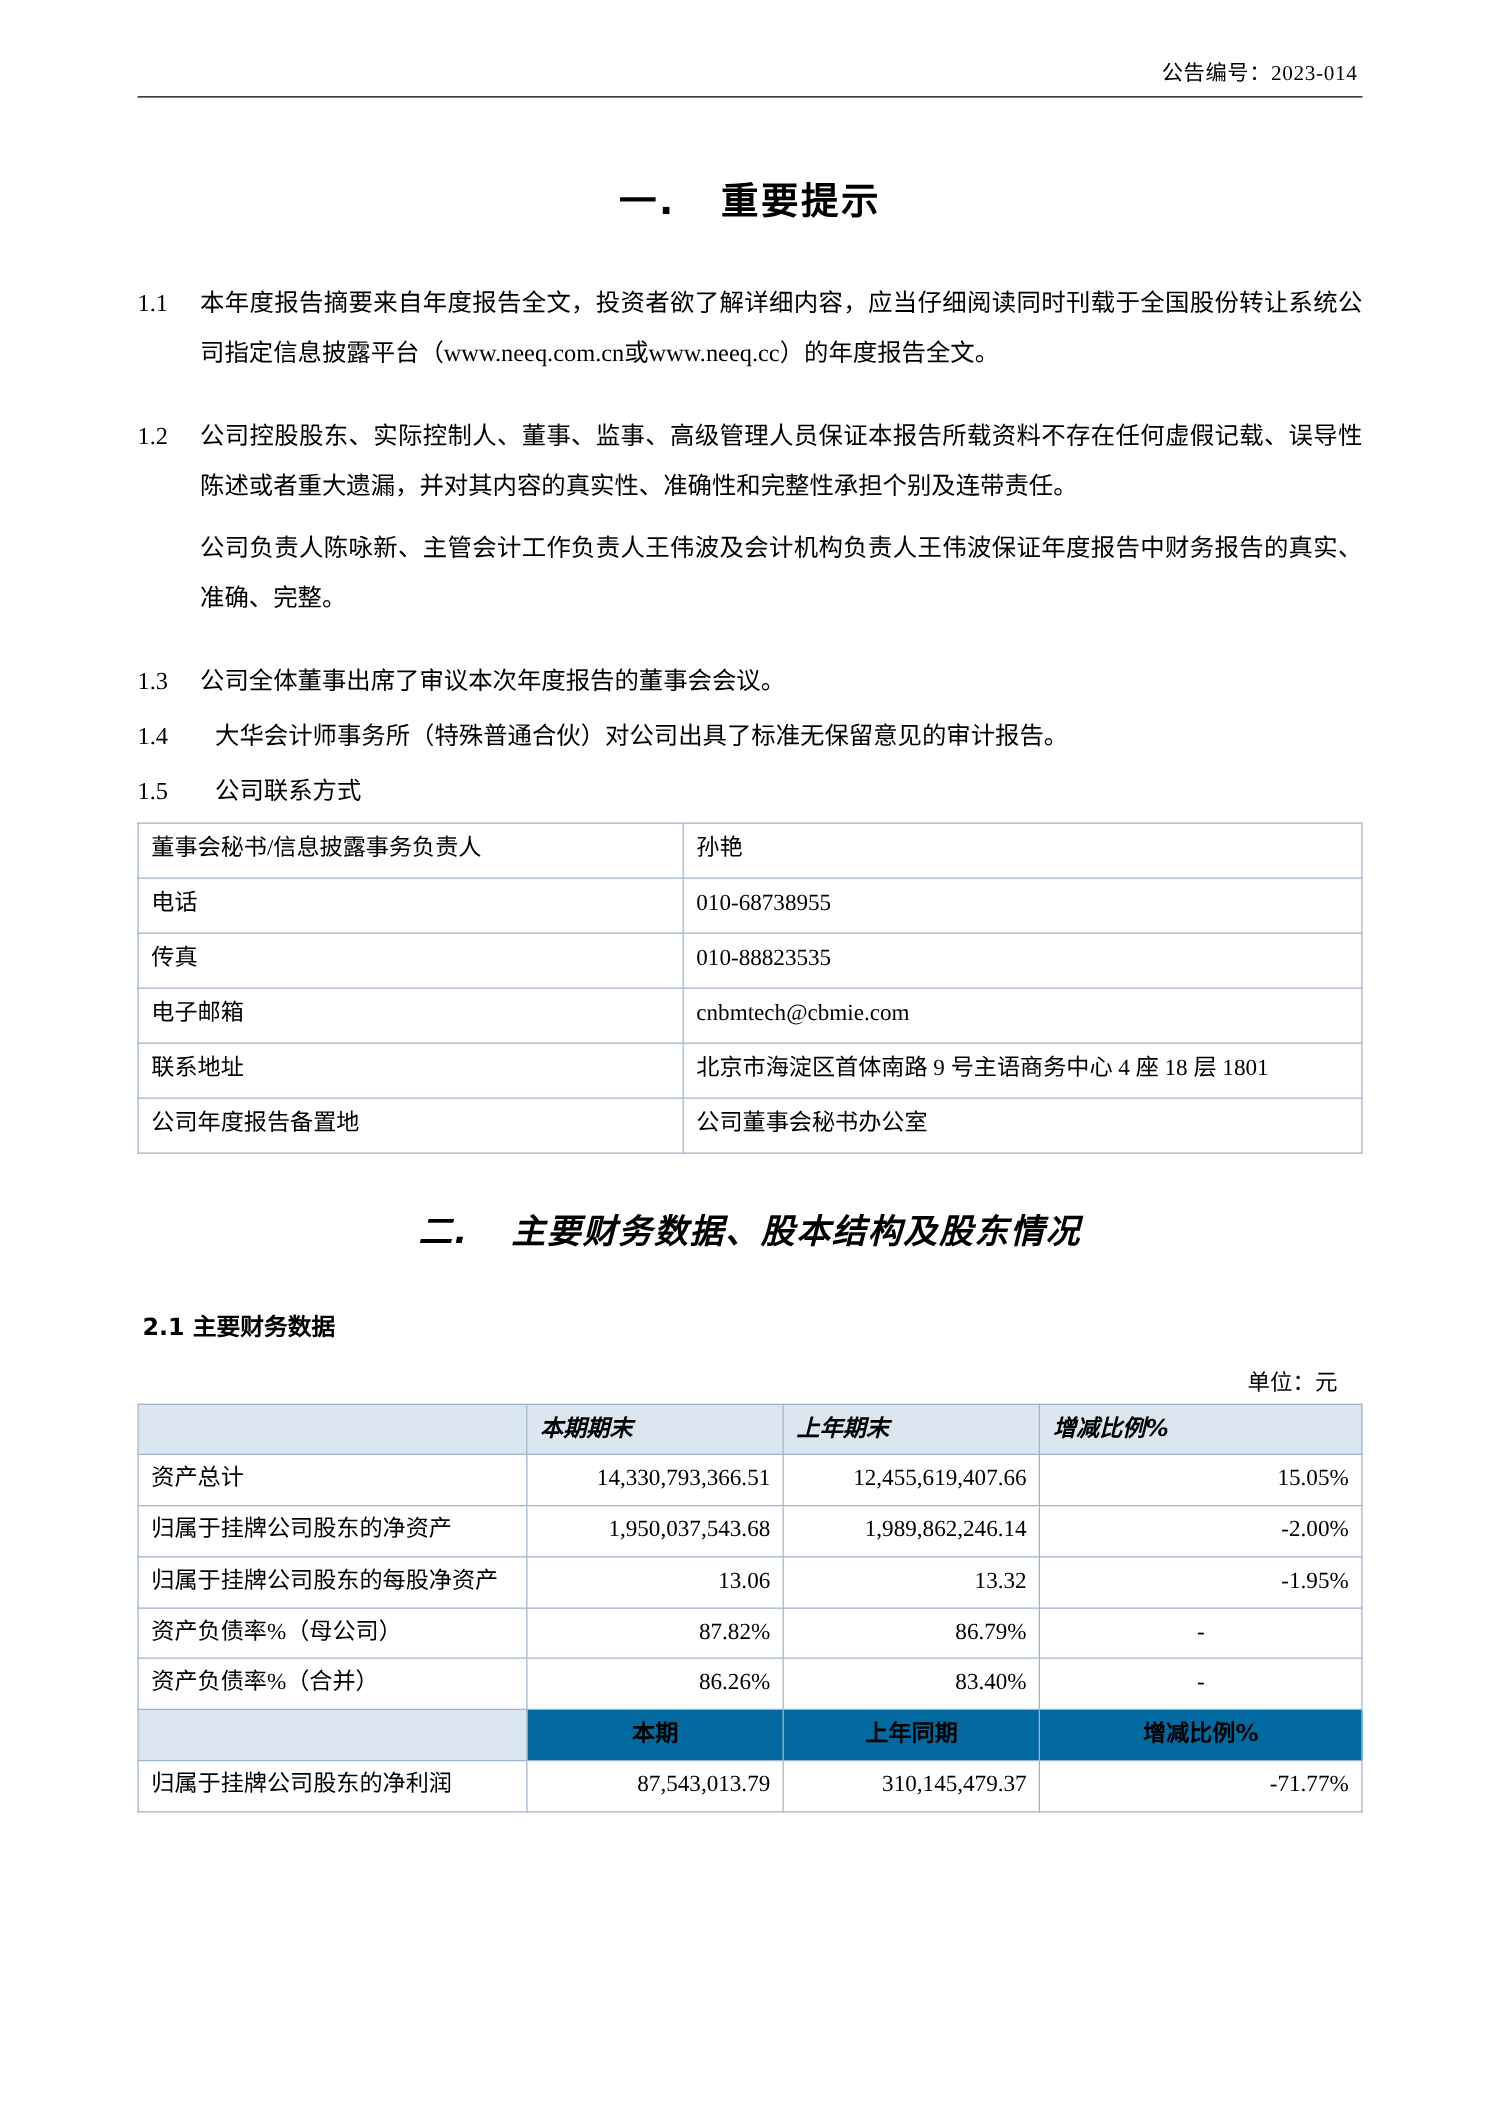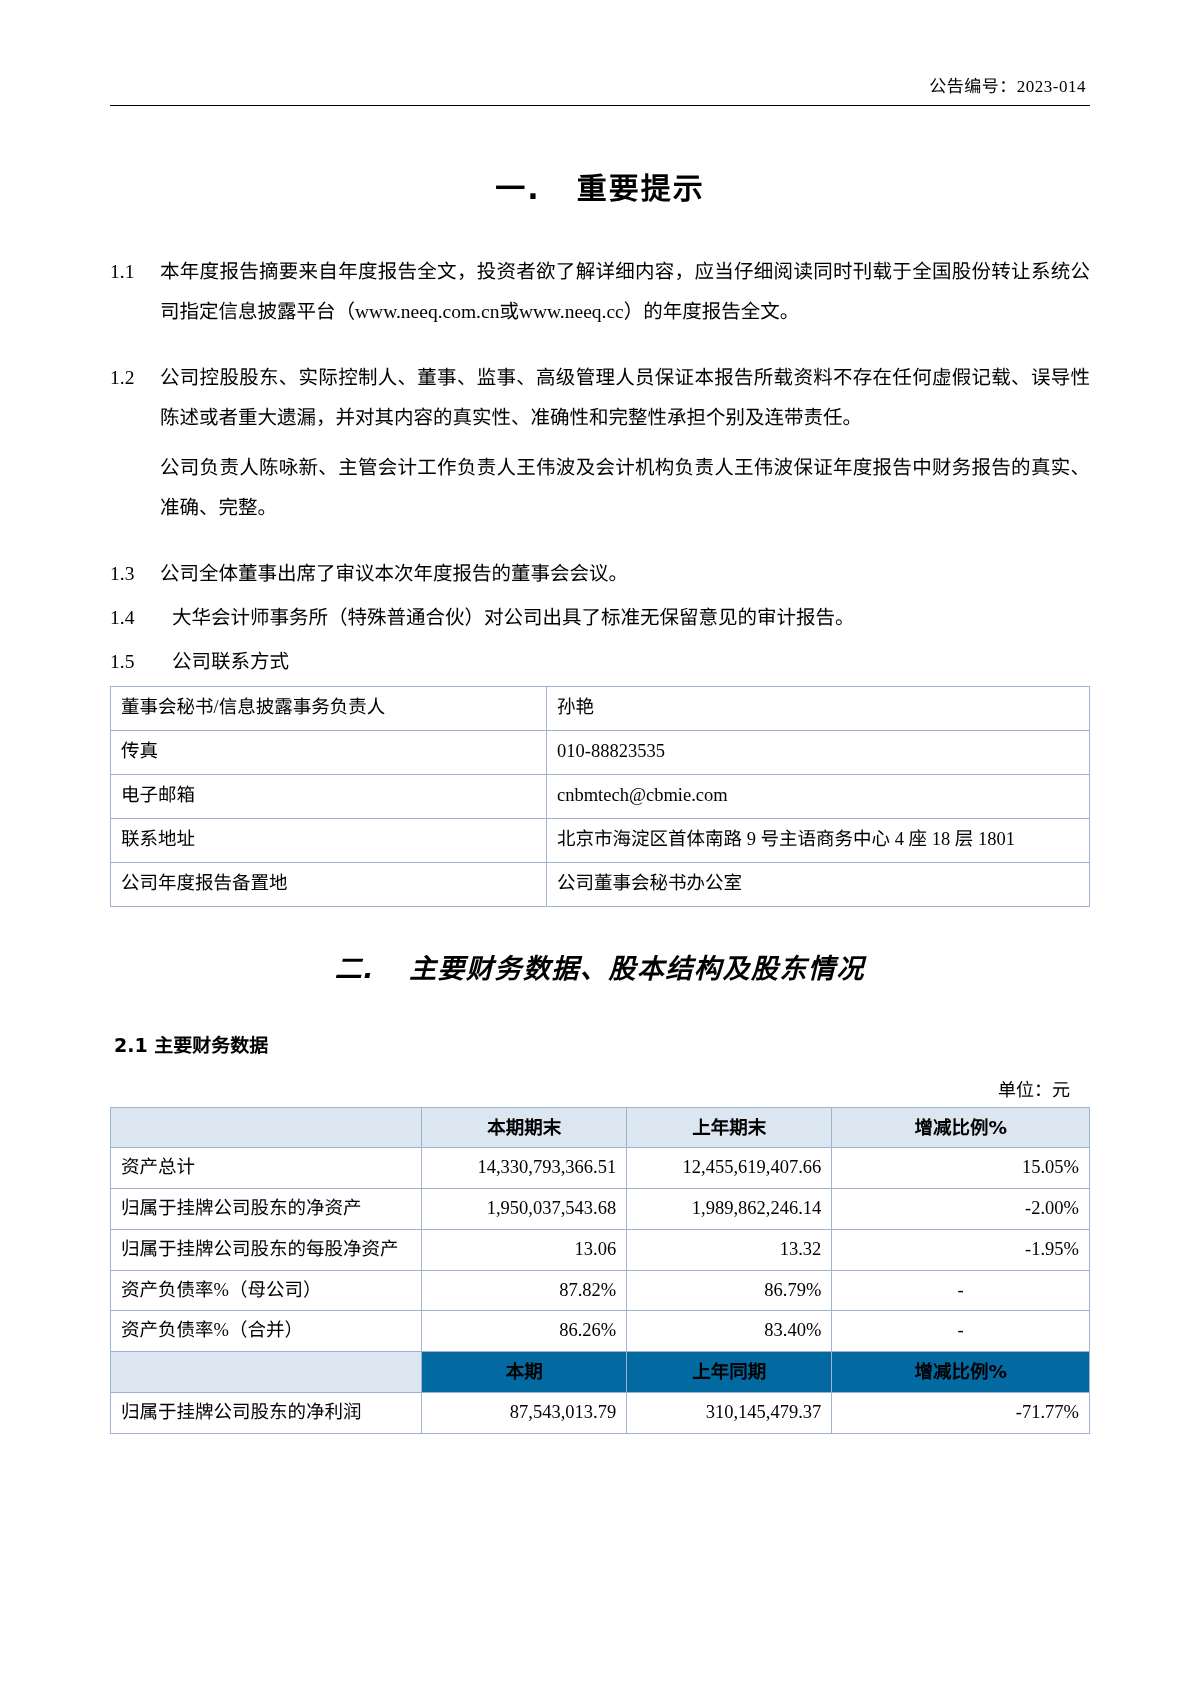--- a/index.html
+++ b/index.html
@@ -12,21 +12,21 @@
     height: 1696px;
     font-family: "Liberation Serif", "DejaVu Serif", serif;
     color: #000000;
     position: relative;
     overflow: hidden;
   }
   .page {
     width: 1200px;
     height: 1696px;
     box-sizing: border-box;
-    padding: 72px 110px 40px 110px;
+    padding: 44px 110px 40px 110px;
     position: relative;
   }
   
   .doc-header {
     text-align: right;
     font-size: 17px;
     letter-spacing: 0.5px;
     padding-right: 4px;
     margin-bottom: 8px;
   }
@@ -111,22 +111,23 @@
   }
   table.fin th, table.fin td {
     border: 1px solid #9fb4cc;
     padding: 6px 10px;
     line-height: 1.5;
   }
   table.fin th {
     background: #dce6f1;
     font-family: "DejaVu Sans", "Liberation Sans", sans-serif;
     font-weight: bold;
-    text-align: center;
+    text-align: left;
     font-size: 18.5px;
+    font-style: italic;
   }
   table.fin td.item {
     width: 295px;
     text-align: left;
   }
   table.fin td.num {
     text-align: right;
   }
   table.fin td.dash {
     text-align: center;
@@ -186,20 +187,24 @@
     <div class="body">公司联系方式</div>
   </div>
 
   <table class="contact">
     <tbody>
       <tr>
         <td class="label">董事会秘书/信息披露事务负责人</td>
         <td>孙艳</td>
       </tr>
       <tr>
+        <td class="label">电话</td>
+        <td>010-68738955</td>
+      </tr>
+      <tr>
         <td class="label">传真</td>
         <td>010-88823535</td>
       </tr>
       <tr>
         <td class="label">电子邮箱</td>
         <td class="latin">cnbmtech@cbmie.com</td>
       </tr>
       <tr>
         <td class="label">联系地址</td>
         <td>北京市海淀区首体南路 9 号主语商务中心 4 座 18 层 1801</td>

